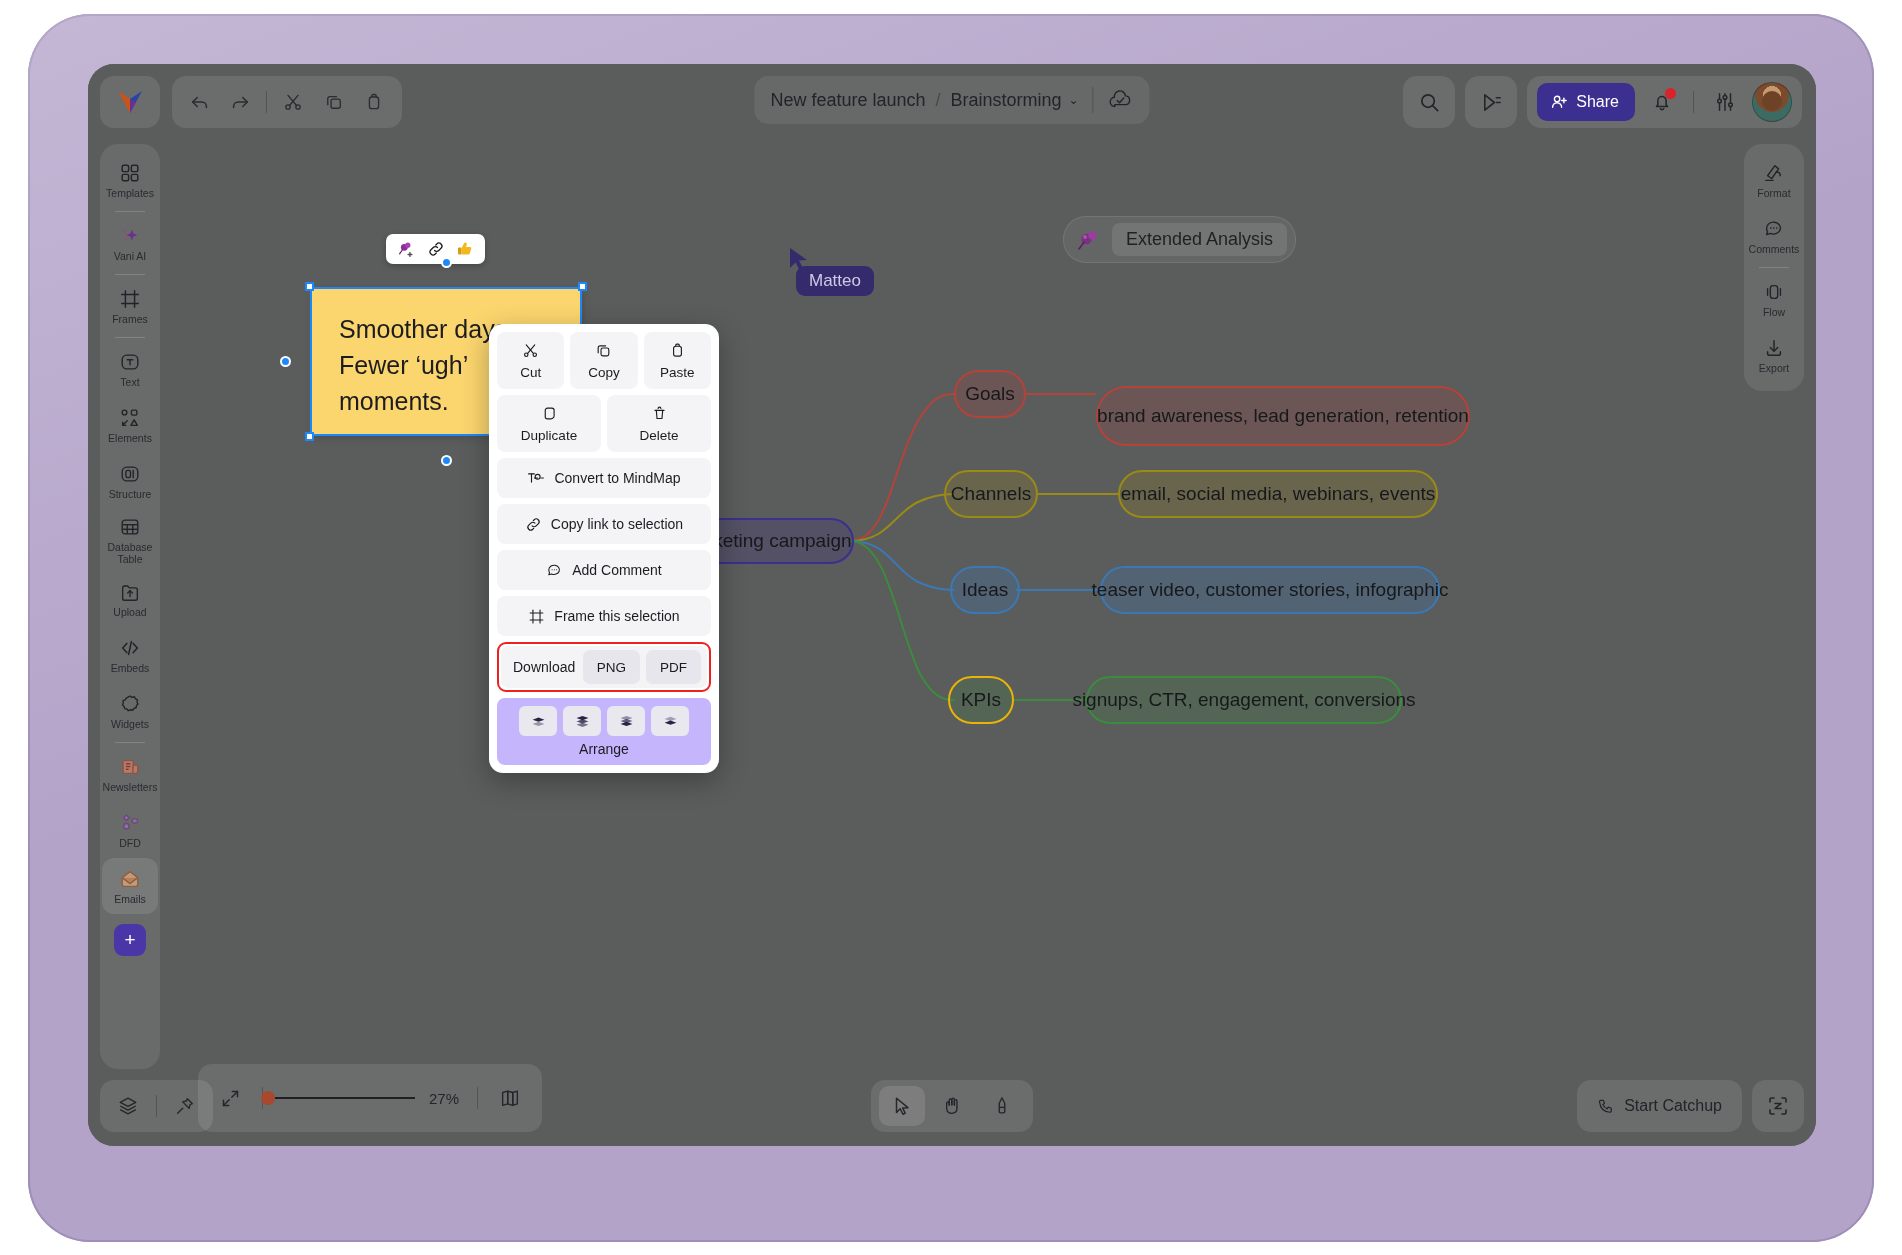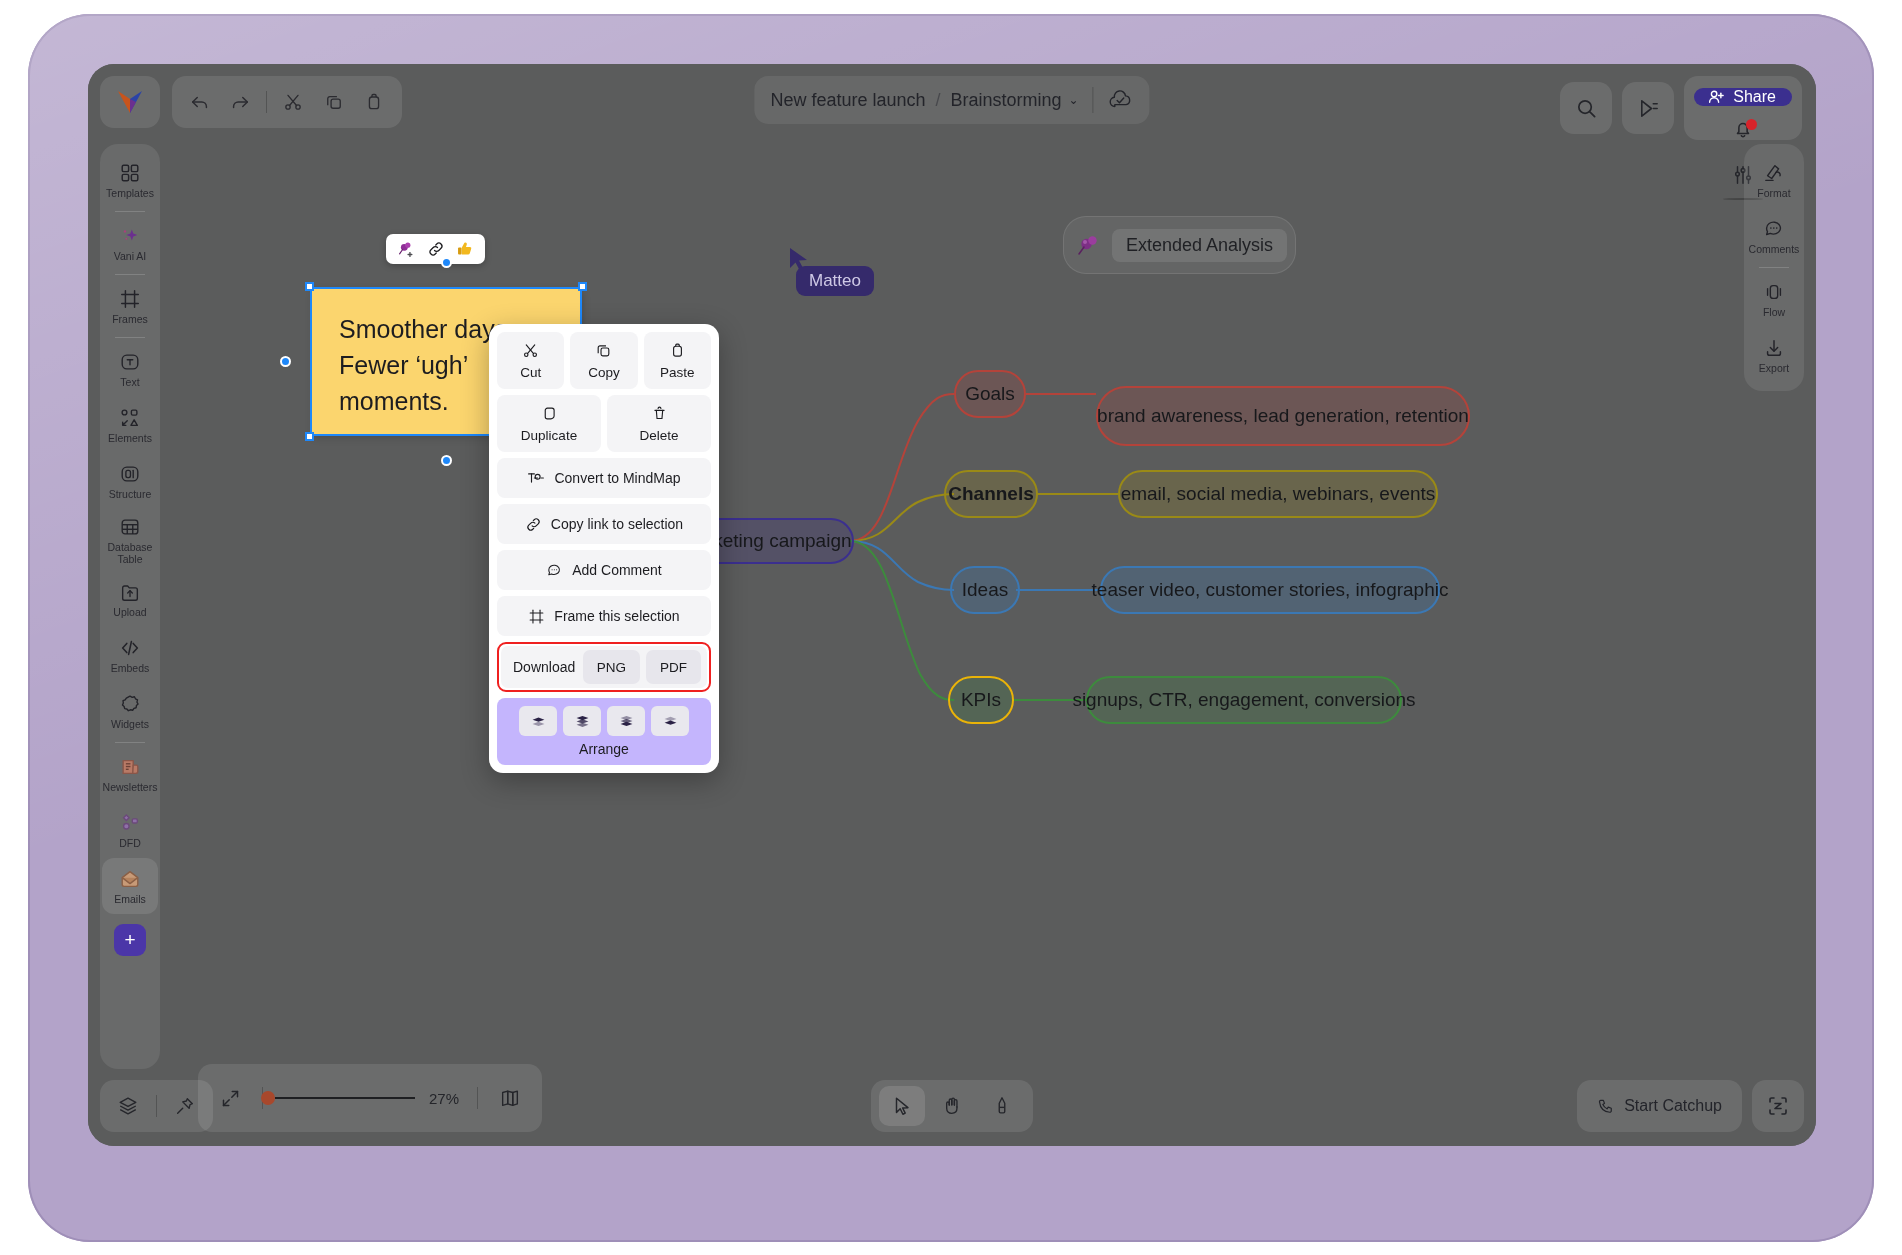--- a/index.html
+++ b/index.html
@@ -90,25 +90,24 @@
     position: absolute; right: 14px; top: 12px;
     display: flex; align-items: center; gap: 10px;
   }
   .sq-btn {
     width: 52px; height: 52px; border-radius: 14px;
     background: rgba(255,255,255,0.10);
     display: flex; align-items: center; justify-content: center;
     color: #25262b;
   }
   .right-cluster {
-    height: 64px; border-radius: 14px;
+    height: 52px; border-radius: 14px;
     background: rgba(255,255,255,0.10);
     display: flex; align-items: center; gap: 12px;
     padding: 12px 10px;
-    flex-direction: column;
   }
   .share-btn {
     height: 38px; border-radius: 10px;
     background: #3b2f8f;
     color: #ffffff;
     display: flex; align-items: center; gap: 8px;
     padding: 0 16px 0 13px;
     font-size: 16px;
   }
   .bell-wrap { position: relative; width: 30px; height: 30px; display:flex; align-items:center; justify-content:center; color:#25262b;}
@@ -193,21 +192,21 @@
   
   .cursor-wrap { position:absolute; left: 700px; top: 182px; }
   .cursor-badge {
     position:absolute; left: 8px; top: 20px;
     background: #352a6b; color: #cfc9e6;
     border-radius: 9px; padding: 5px 13px; font-size: 17px;
   }
   
   .ext-pill {
     position: absolute; left: 975px; top: 152px;
-    height: 58px; border-radius: 23px;
+    height: 47px; border-radius: 23px;
     background: rgba(255,255,255,0.06);
     border: 1px solid rgba(255,255,255,0.10);
     display:flex; align-items:center; gap: 8px; padding: 0 8px 0 10px;
   }
   .ext-inner {
     background: rgba(255,255,255,0.10);
     border-radius: 8px; padding: 6px 14px;
     font-size: 18px; color: #1f2024;
   }
 
@@ -331,21 +330,21 @@
       <span>Marketing campaign</span>
     </div>
 
     <div class="mm-node" style="left:866px; top:306px; width:72px; height:48px; background:rgba(180,67,58,0.20); border:2px solid #b4433a;">
       <span>Goals</span>
     </div>
     <div class="mm-node" style="left:1008px; top:322px; width:374px; height:60px; background:rgba(180,67,58,0.20); border:2px solid #b4433a;">
       <span>brand awareness, lead generation, retention</span>
     </div>
 
-    <div class="mm-node" style="left:856px; top:406px; width:94px; height:48px; background:rgba(154,138,22,0.22); border:2px solid #9a8a16;font-weight:bold;">
+    <div class="mm-node" style="left:856px; top:406px; width:94px; height:48px; background:rgba(154,138,22,0.22); border:2px solid #9a8a16;">
       <span>Channels</span>
     </div>
     <div class="mm-node" style="left:1030px; top:406px; width:320px; height:48px; background:rgba(154,138,22,0.22); border:2px solid #9a8a16;">
       <span>email, social media, webinars, events</span>
     </div>
 
     <div class="mm-node" style="left:862px; top:502px; width:70px; height:48px; background:rgba(59,120,180,0.26); border:2px solid #3b78b4;">
       <span>Ideas</span>
     </div>
     <div class="mm-node" style="left:1012px; top:502px; width:340px; height:48px; background:rgba(59,120,180,0.26); border:2px solid #3b78b4;">

